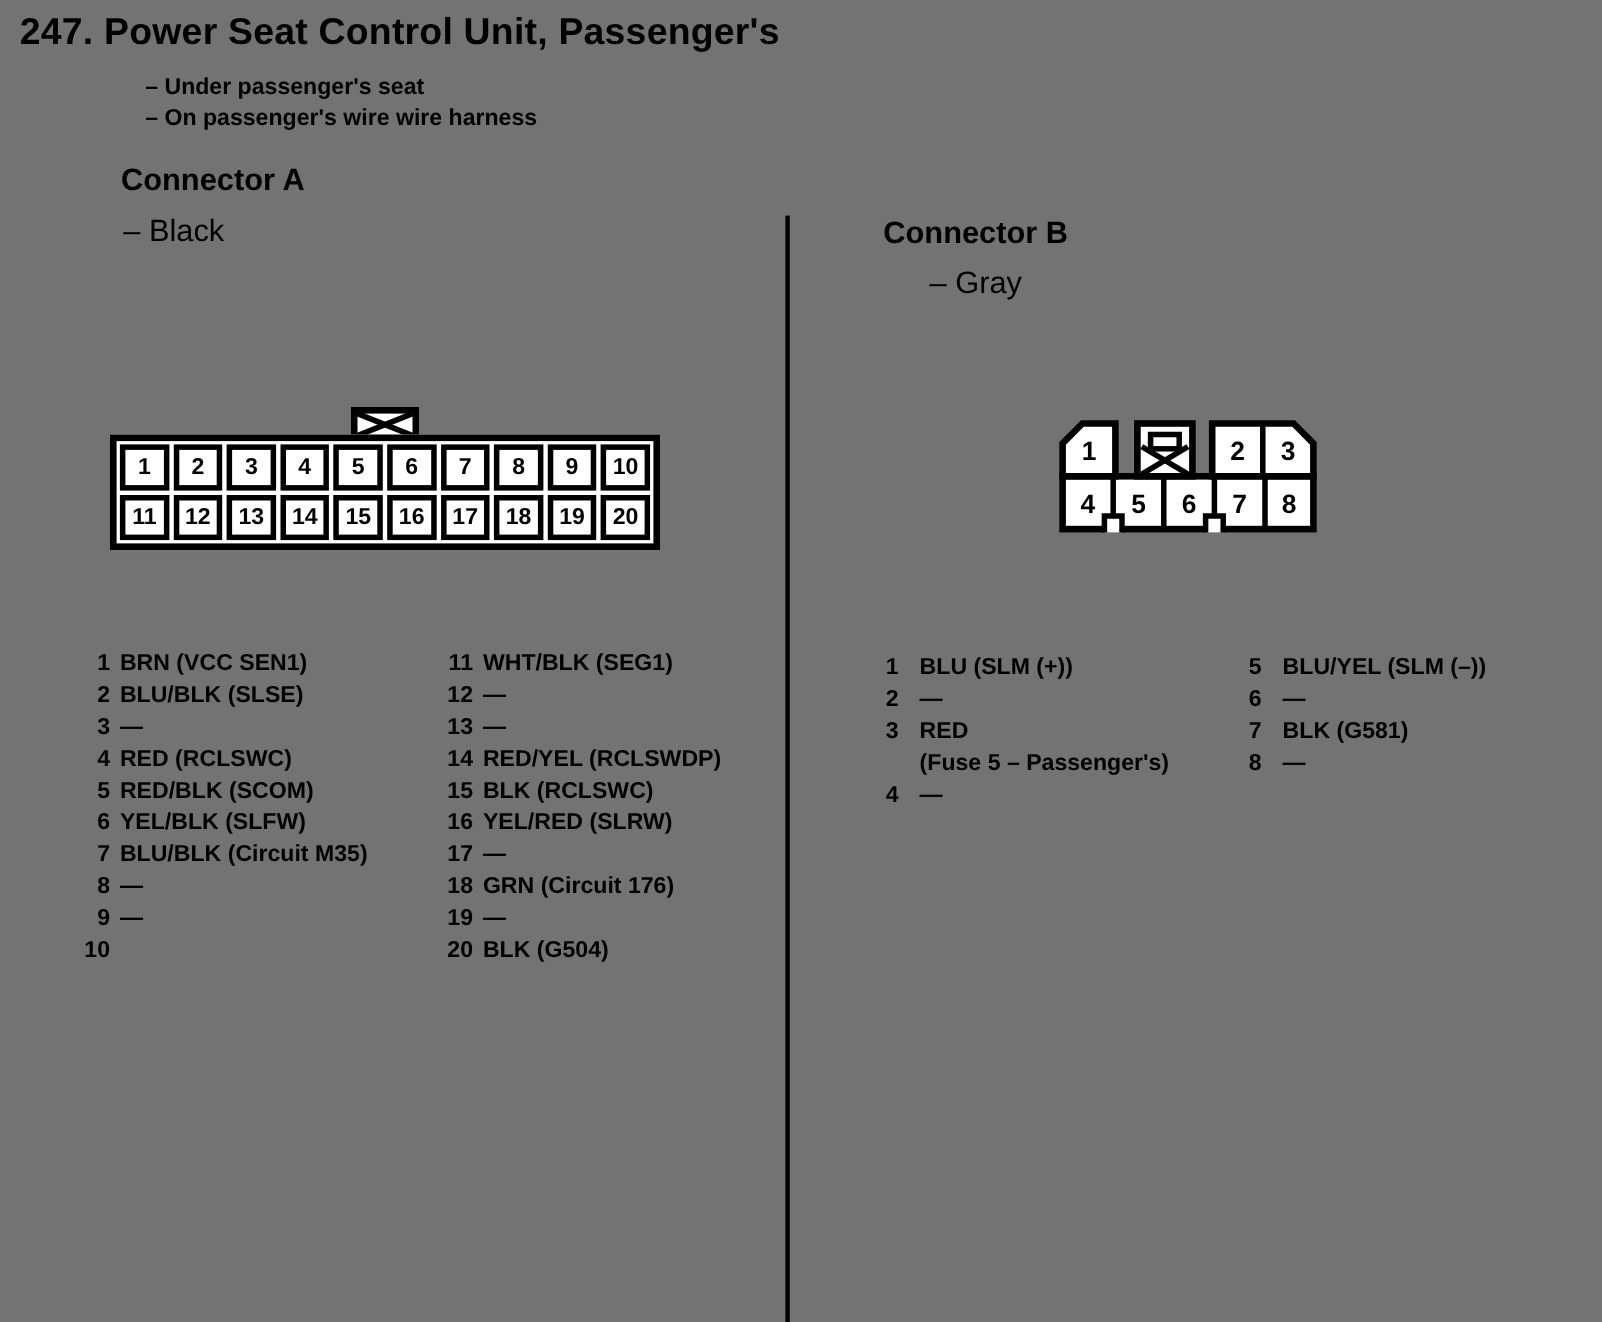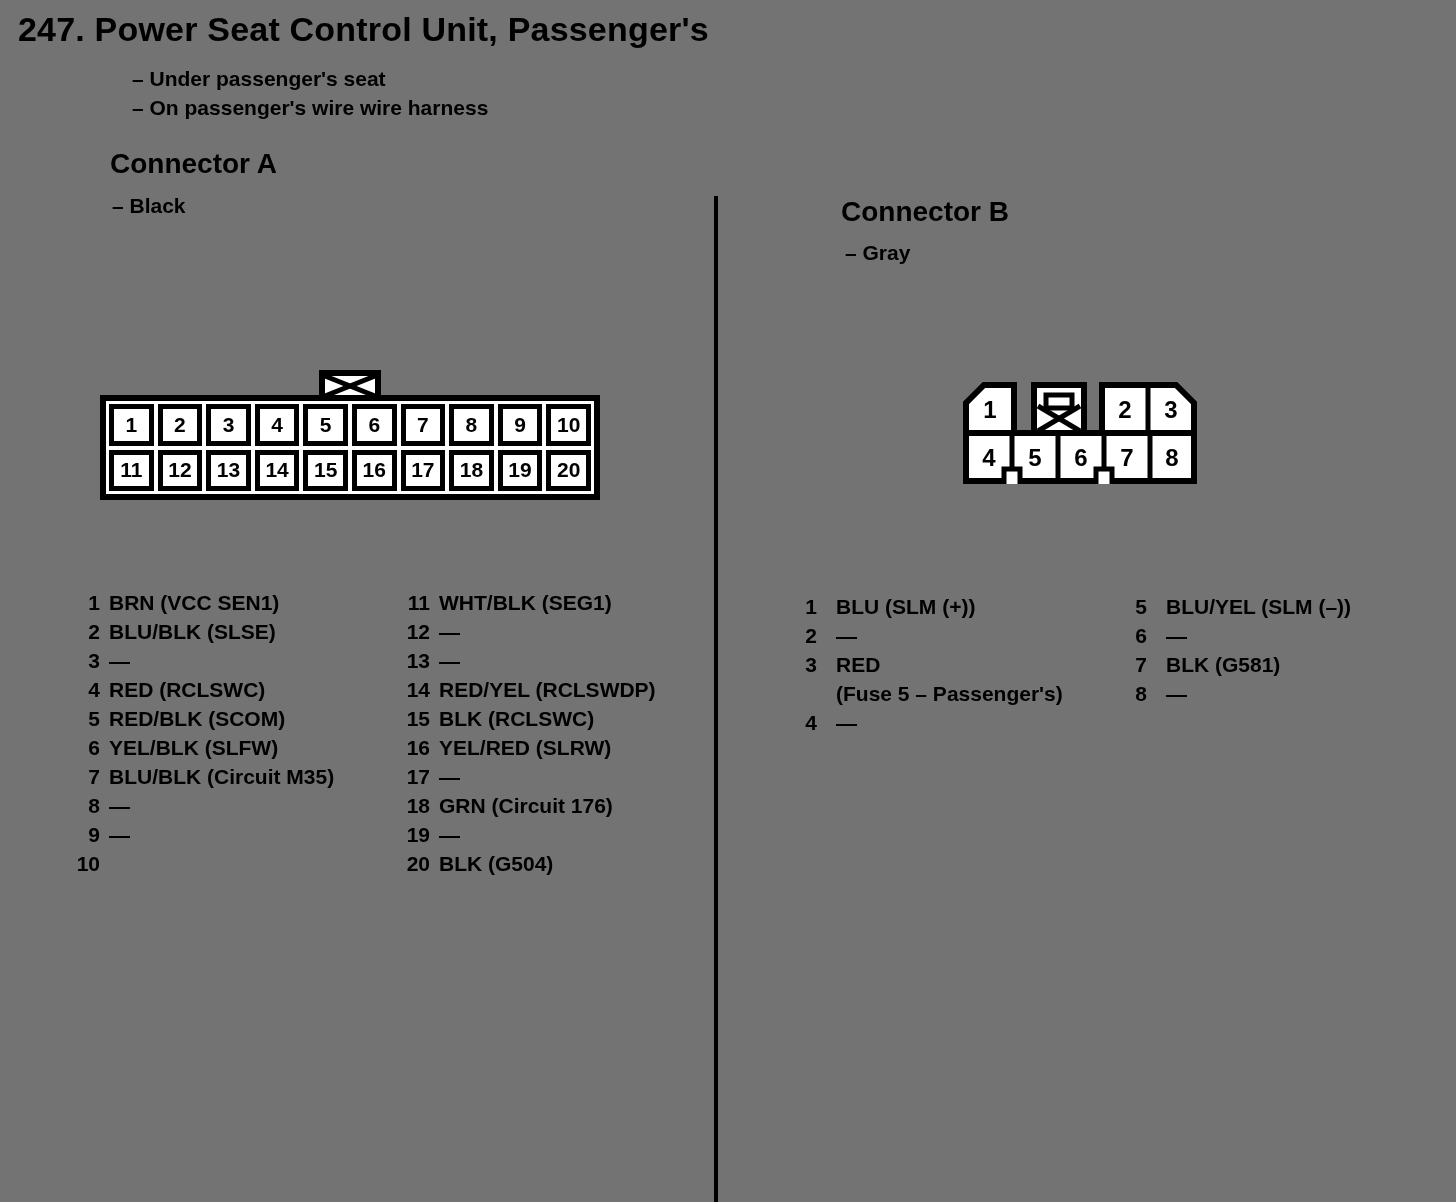--- a/index.html
+++ b/index.html
@@ -6,21 +6,21 @@
   .page {
     position:relative; width:1456px; height:1202px; background:#737373;
     font-family:"Liberation Sans", sans-serif; color:#000; overflow:hidden;
   }
   .title {
     position:absolute; left:18px; top:10px;
     font-size:34px; font-weight:700; letter-spacing:0.2px;
   }
   .notes { position:absolute; left:112px; top:64px; font-size:21px; font-weight:600; line-height:29px;margin-left:20px; }
   .conn-heading { position:absolute; font-size:28px; font-weight:700; }
-  .conn-color  { position:absolute; font-size:21px; font-weight:700; }
+  .conn-color  { position:absolute; font-size:28px; font-weight:400; }
   .divider {
     position:absolute; left:714px; top:196px; width:4px; height:1006px; background:#000;
   }
 
   
   .conn-a { position:absolute; left:100px; top:370px; width:500px; height:132px; }
   .conn-a .tab { position:absolute; left:219px; top:0; }
   .conn-a .box {
     position:absolute; left:0; top:25px; width:500px; height:105px;
     border:6px solid #000; box-sizing:border-box; background:#fff;
@@ -58,21 +58,21 @@
   <div class="notes">
     <div>– Under passenger's seat</div>
     <div>– On passenger's wire wire harness</div>
   </div>
 
   <div class="conn-heading" style="left:110px; top:148px;">Connector A</div>
   <div class="conn-color" style="left:112px; top:194px;">– Black</div>
 
   <div class="divider"></div>
 
-  <div class="conn-heading" style="left:841px; top:196px;text-align:center;">Connector B</div>
+  <div class="conn-heading" style="left:803px; top:196px;text-align:center;">Connector B</div>
   <div class="conn-color" style="left:845px; top:241px;">– Gray</div>
 
   <div class="conn-a">
     <svg class="tab" width="62" height="32" viewBox="0 0 62 32">
       <rect x="3" y="3" width="56" height="26" fill="#fff" stroke="#000" stroke-width="6"></rect>
       <line x1="6" y1="6" x2="56" y2="26" stroke="#000" stroke-width="5"></line>
       <line x1="56" y1="6" x2="6" y2="26" stroke="#000" stroke-width="5"></line>
     </svg>
     <div class="box">
       <div class="a-row">

